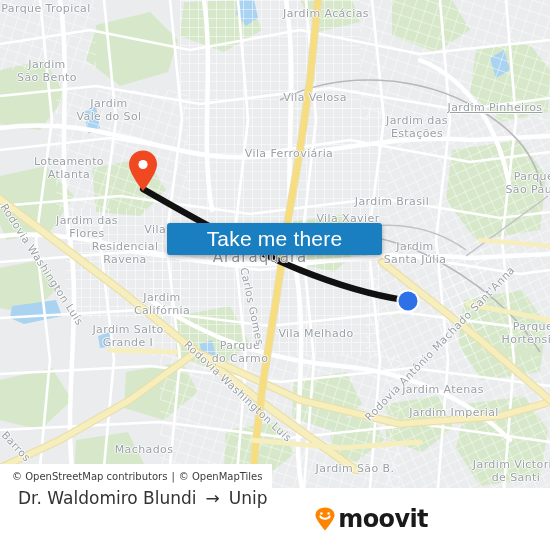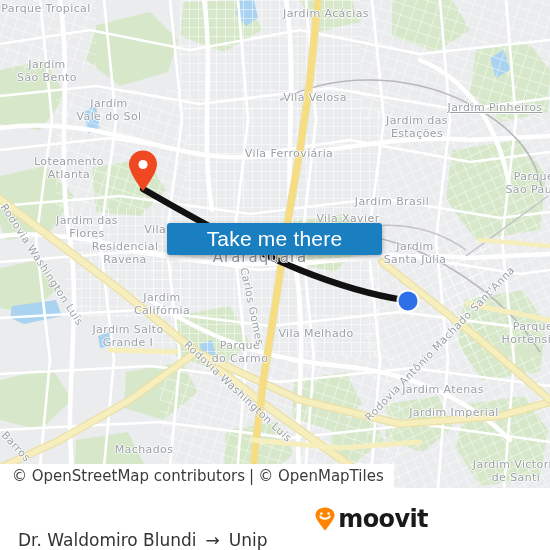--- a/index.html
+++ b/index.html
@@ -86,34 +86,34 @@
   
   #map-attribution {
     position: absolute;
     left: 0; top: 464px;
     height: 24px;
     padding: 0 10px 0 12px;
     background: #ffffff;
     display: flex;
     align-items: center;
     font-family: "DejaVu Sans", sans-serif;
-    font-size: 15px;
+    font-size: 10px;
     color: #3c3c3c;
     white-space: nowrap;
   }
   .attr-sep { margin: 0 4px; color: #3c3c3c; }
 
   
   #footer {
     position: absolute;
     left: 0; top: 488px;
     width: 449px; height: 62px;
     background: #ffffff;
     display: flex;
-    align-items: flex-end;
+    align-items: flex-start;
   }
   #route-summary {
     margin-left: 18px;
     display: flex;
     align-items: center;
     font-family: "DejaVu Sans", sans-serif;
     font-size: 17px;
     color: #333333;
     white-space: nowrap;
   }

